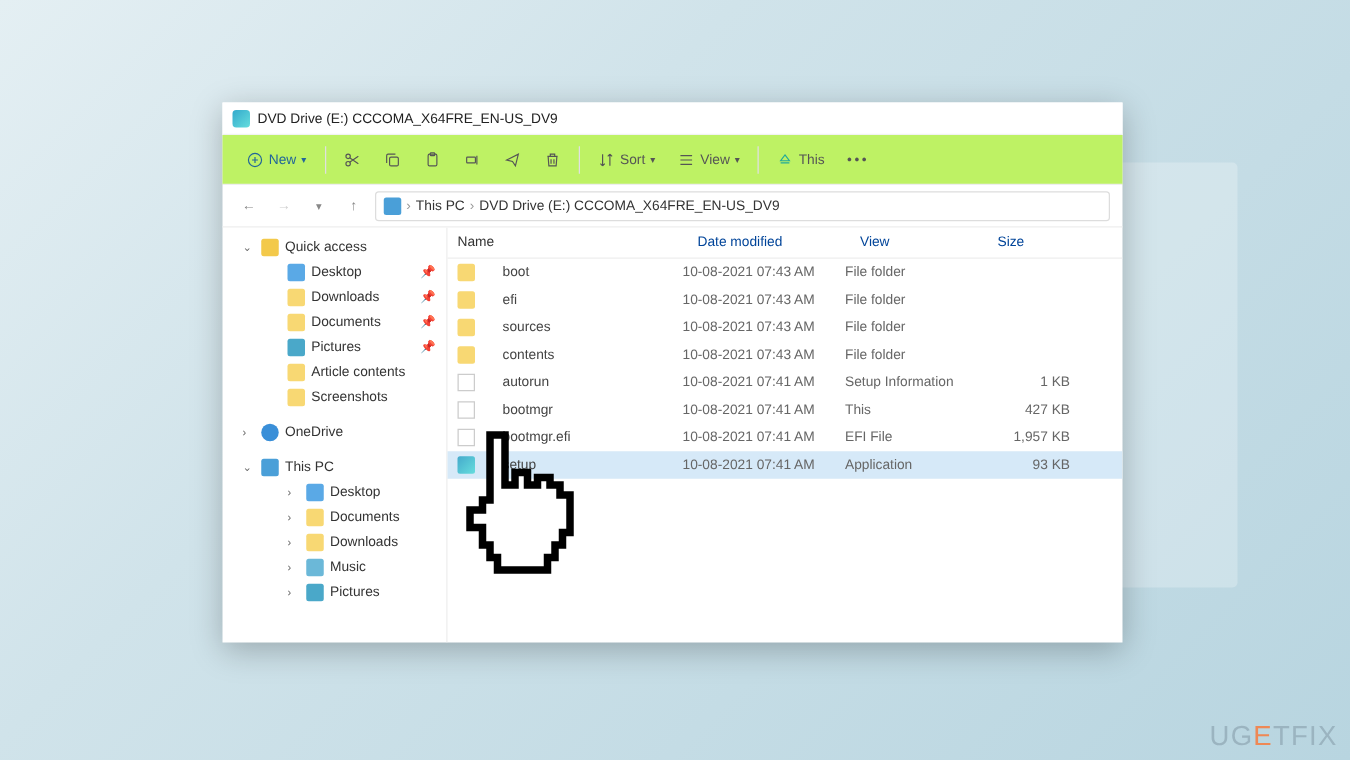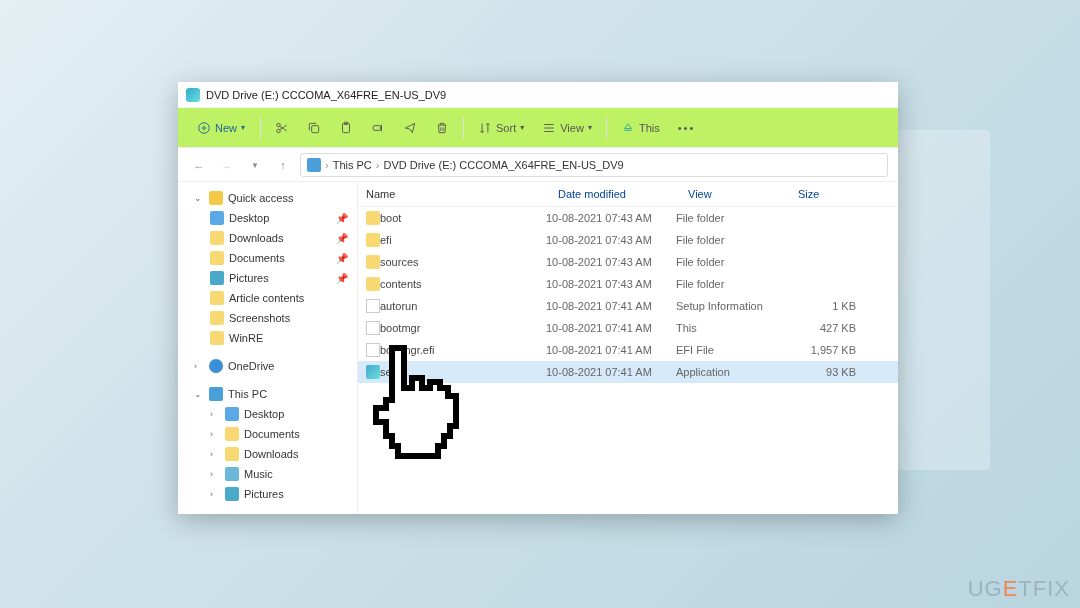--- a/index.html
+++ b/index.html
@@ -16,21 +16,21 @@
 .tb.btn{color:#269;border:1px solid transparent}
 .tb.btn svg{stroke:#269}
 .sep{width:1px;height:22px;background:#e0e0e0;margin:0 4px}
 .nav{height:34px;display:flex;align-items:center;padding:0 10px;gap:6px;border-bottom:1px solid #eee}
 .nav .arrow{width:22px;height:22px;display:flex;align-items:center;justify-content:center;color:#888;cursor:pointer}
 .breadcrumb{flex:1;height:24px;border:1px solid #ddd;border-radius:3px;display:flex;align-items:center;padding:0 6px;gap:4px;font-size:11px;color:#333}
 .breadcrumb .sepc{color:#999}
 .content{flex:1;display:flex;overflow:hidden}
 .sidebar{width:180px;border-right:1px solid #eee;padding:6px 0;overflow:hidden}
 .tree-item{display:flex;align-items:center;gap:5px;padding:3px 8px 3px 16px;font-size:11px;color:#333;cursor:pointer}
-.tree-item.lvl2{padding-left:32px}
+.tree-item.lvl2{padding-left:52px}
 .tree-item .exp{width:10px;color:#666;font-size:9px}
 .tree-item .pin{color:#aaa;font-size:10px;margin-left:auto}
 .ico{width:14px;height:14px;display:inline-block;flex-shrink:0}
 .ico.star{background:#f3c94a;border-radius:2px}
 .ico.desktop{background:#5aa9e6;border-radius:2px}
 .ico.folder{background:#f8d873;border-radius:2px}
 .ico.pictures{background:#4aa8c9;border-radius:2px}
 .ico.cloud{background:#3a8fd8;border-radius:50%}
 .ico.pc{background:#4a9fd8;border-radius:2px}
 .ico.music{background:#6bb8d8;border-radius:2px}
@@ -38,21 +38,21 @@
 .ico.app{background:linear-gradient(135deg,#4ac,#6dd);border-radius:2px}
 .main{flex:1;display:flex;flex-direction:column}
 .headers{display:flex;padding:6px 0 6px 8px;border-bottom:1px solid #eee;color:#049;font-size:11px}
 .headers .col-name{width:192px;color:#333}
 .headers .col-date{width:130px}
 .headers .col-type{width:110px}
 .headers .col-size{width:70px}
 .rows{flex:1}
 .row{display:flex;align-items:center;padding:4px 0 4px 8px;font-size:11px;color:#444}
 .row.selected{background:#d6e9f8}
-.row .c-name{width:180px;display:flex;align-items:center;gap:0}
+.row .c-name{width:180px;display:flex;align-items:center;gap:22px}
 .row .c-date{width:130px;color:#666}
 .row .c-type{width:110px;color:#666}
 .row .c-size{width:70px;text-align:right;color:#666}
 .cursor{position:absolute;left:352px;top:340px;pointer-events:none}
 .watermark{position:absolute;right:10px;bottom:6px;font-size:22px;color:#9bb4c0;letter-spacing:1px;font-weight:300}
 .watermark b{color:#e85;font-weight:400}
 </style>
 </head>
 <body>
 
@@ -180,24 +180,20 @@
           <span class="pin">📌</span>
         </div>
       <div class="tree-item lvl2">
           <span class="ico folder"></span>
           <span>Article contents</span>
         </div>
       <div class="tree-item lvl2">
           <span class="ico folder"></span>
           <span>Screenshots</span>
         </div>
-      <div class="tree-item lvl2">
-          <span class="ico folder"></span>
-          <span>WinRE</span>
-        </div>
       <div style="height:8px"></div>
       <div class="tree-item">
           <span class="exp">›</span>
           <span class="ico cloud"></span>
           <span>OneDrive</span>
         </div>
       <div style="height:8px"></div>
       <div class="tree-item">
           <span class="exp">⌄</span>
           <span class="ico pc"></span>

